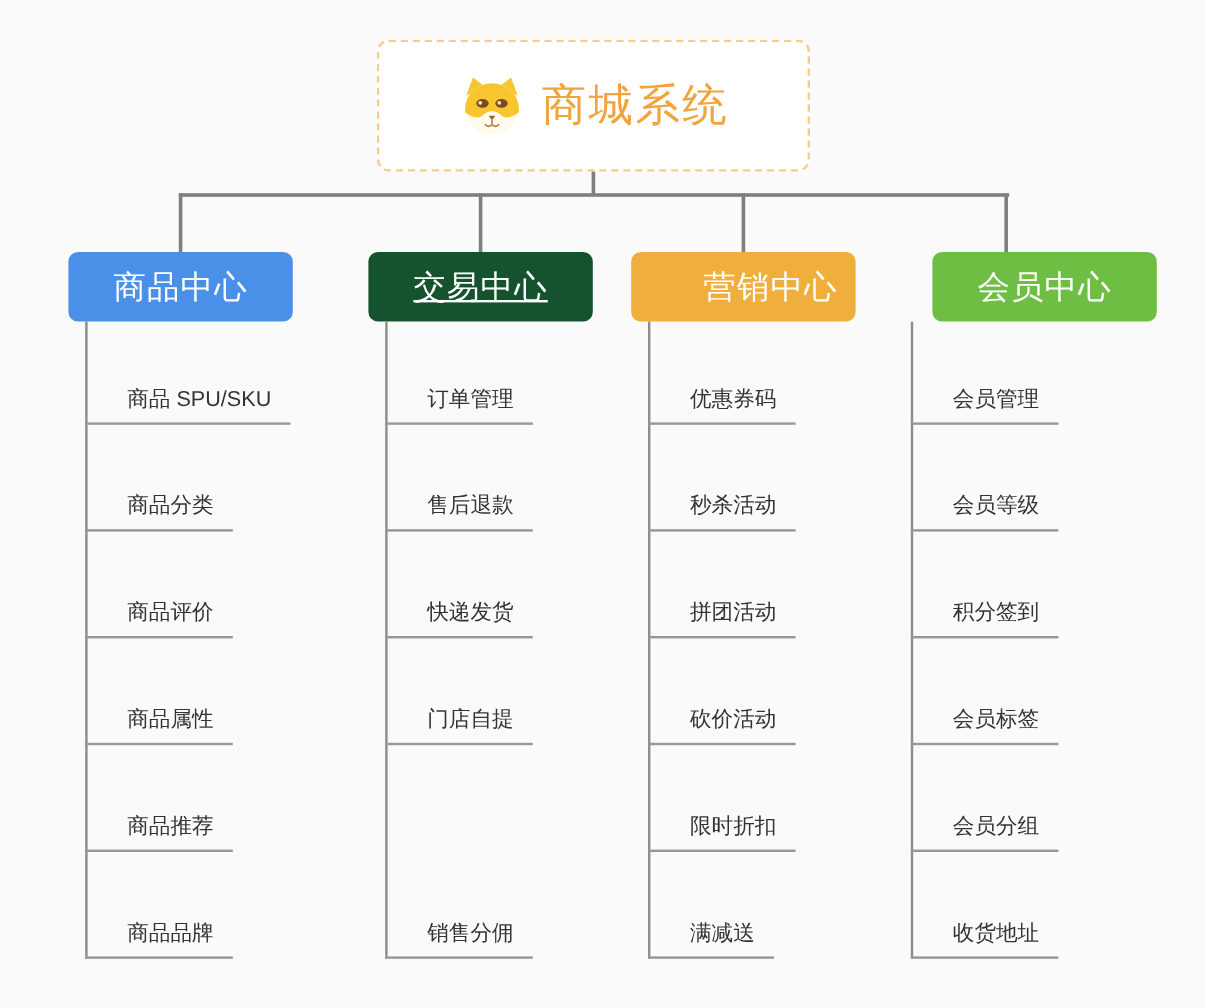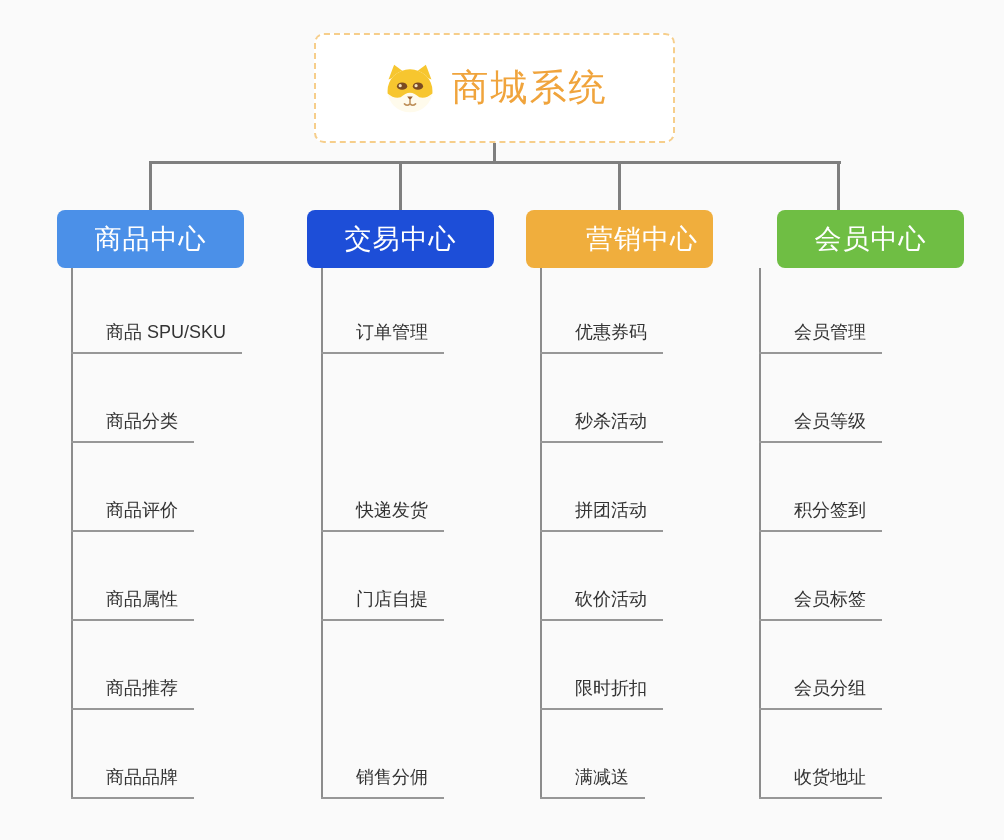--- a/index.html
+++ b/index.html
@@ -90,21 +90,21 @@
   <div class="cline root-drop"></div>
   <div class="cline hbar"></div>
   <div class="cline drop drop0"></div>
   <div class="cline drop drop1"></div>
   <div class="cline drop drop2"></div>
   <div class="cline drop drop3"></div>
 
   <div class="branch-header hdr0" style="background: rgb(75, 144, 232);">
     <span>商品中心</span>
   </div>
-  <div class="branch-header hdr1" style="background: #1d4ed8;">
+  <div class="branch-header hdr1" style="background: #14532d; text-decoration: underline;">
     <span>交易中心</span>
   </div>
   <div class="branch-header hdr2" style="background: rgb(240, 174, 61); padding-left: 45px;">
     <span>营销中心</span>
   </div>
   <div class="branch-header hdr3" style="background: rgb(111, 190, 68);">
     <span>会员中心</span>
   </div>
 
   <div class="branch-children kids0">
@@ -113,20 +113,21 @@
     <div class="leaf row1">商品分类</div>
     <div class="leaf row2">商品评价</div>
     <div class="leaf row3">商品属性</div>
     <div class="leaf row4">商品推荐</div>
     <div class="leaf row5">商品品牌</div>
   </div>
 
   <div class="branch-children kids1">
     <div class="spine"></div>
     <div class="leaf row0">订单管理</div>
+    <div class="leaf row1">售后退款</div>
     <div class="leaf row2">快递发货</div>
     <div class="leaf row3">门店自提</div>
     <div class="leaf row5">销售分佣</div>
   </div>
 
   <div class="branch-children kids2">
     <div class="spine"></div>
     <div class="leaf row0">优惠券码</div>
     <div class="leaf row1">秒杀活动</div>
     <div class="leaf row2">拼团活动</div>

